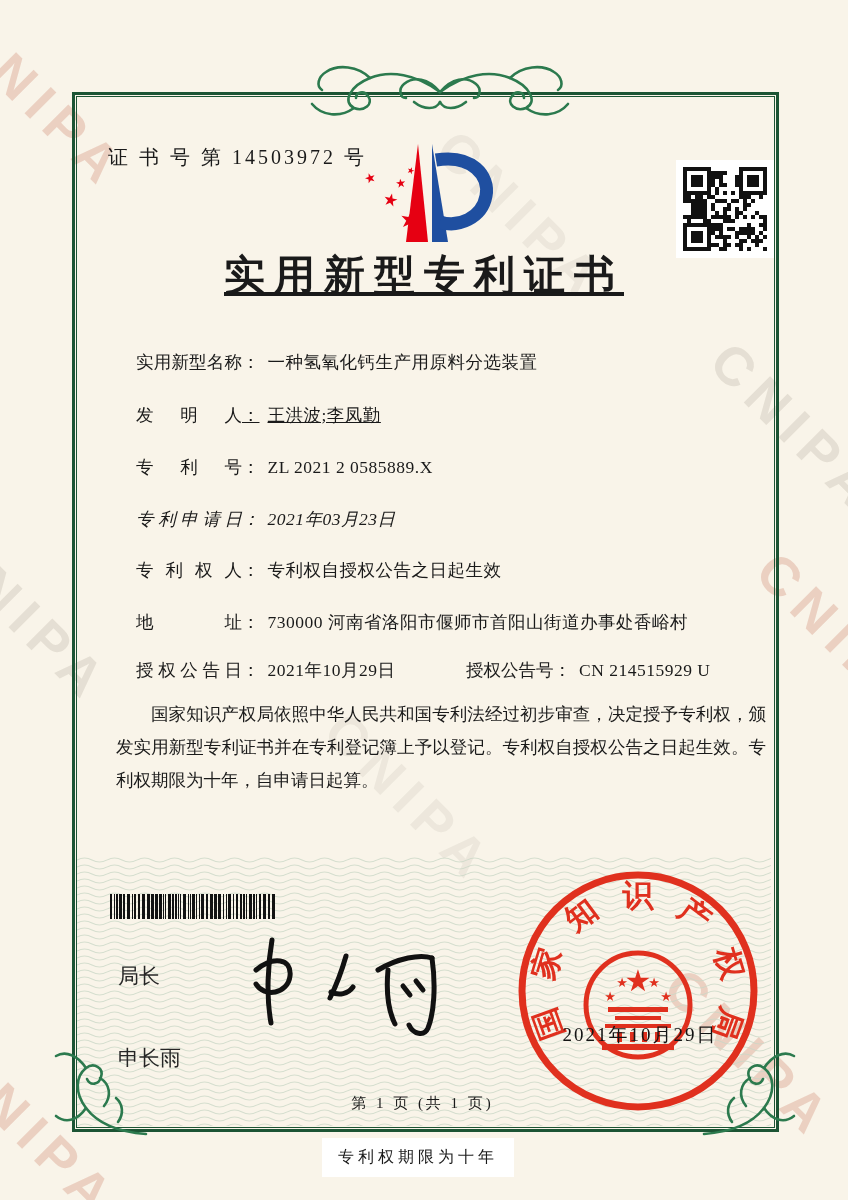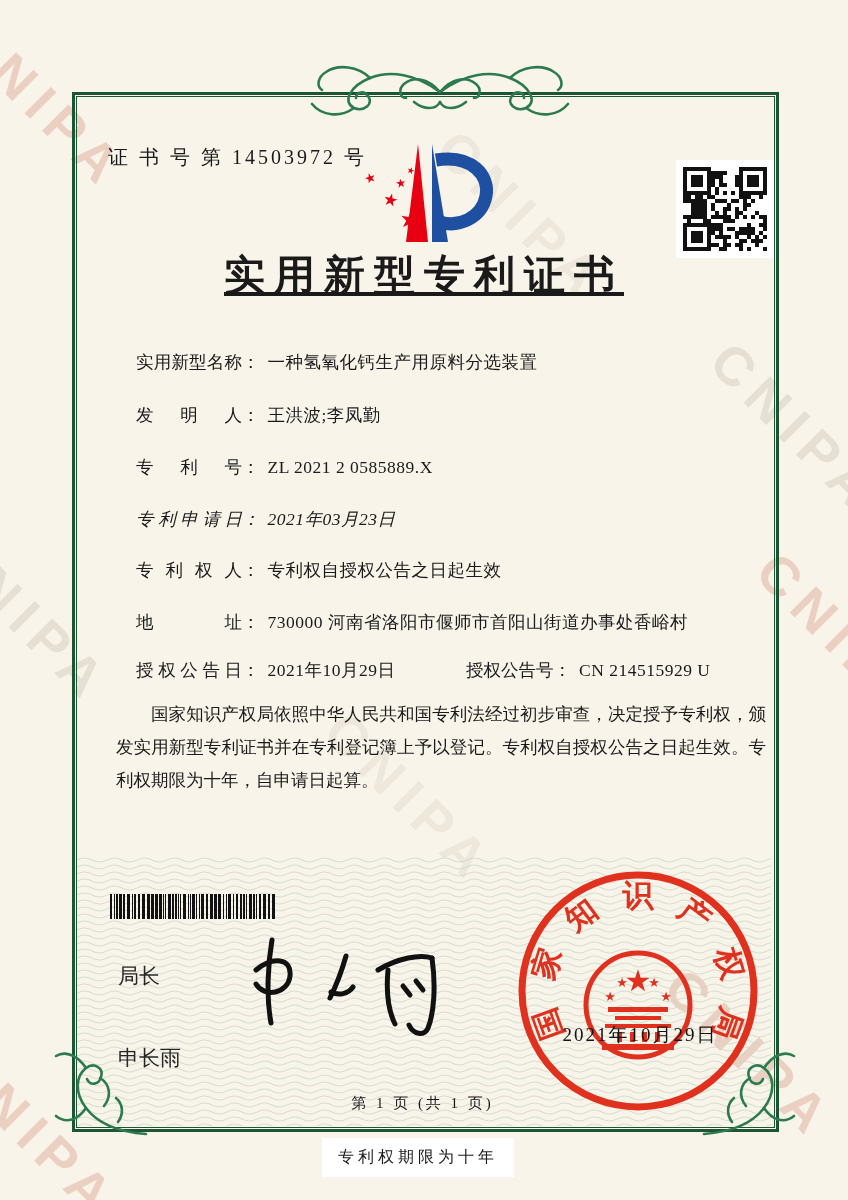--- a/index.html
+++ b/index.html
@@ -301,21 +301,21 @@
     <rect x="0" y="56" width="28" height="28" fill="#111111"></rect>
     <rect x="4" y="60" width="20" height="20" fill="#ffffff"></rect>
     <rect x="8" y="64" width="12" height="12" fill="#111111"></rect>
   </svg>
 
 <div class="doc-title">实用新型专利证书</div>
 
 <div class="field-row" style="top:350px;">
   <span class="f-label">实用新型名称</span><span class="f-colon">：</span><span class="f-value">一种氢氧化钙生产用原料分选装置</span>
 </div>
-<div class="field-row" style="top:403px;">
+<div class="field-row" style="top:403px;text-decoration:underline;">
   <span class="f-label">发明人</span><span class="f-colon">：</span><span class="f-value">王洪波;李凤勤</span>
 </div>
 <div class="field-row" style="top:455px;">
   <span class="f-label">专利号</span><span class="f-colon">：</span><span class="f-value">ZL 2021 2 0585889.X</span>
 </div>
 <div class="field-row" style="top:507px;font-style:italic;">
   <span class="f-label">专利申请日</span><span class="f-colon">：</span><span class="f-value">2021年03月23日</span>
 </div>
 <div class="field-row" style="top:558px;">
   <span class="f-label">专利权人</span><span class="f-colon">：</span><span class="f-value">专利权自授权公告之日起生效</span>

